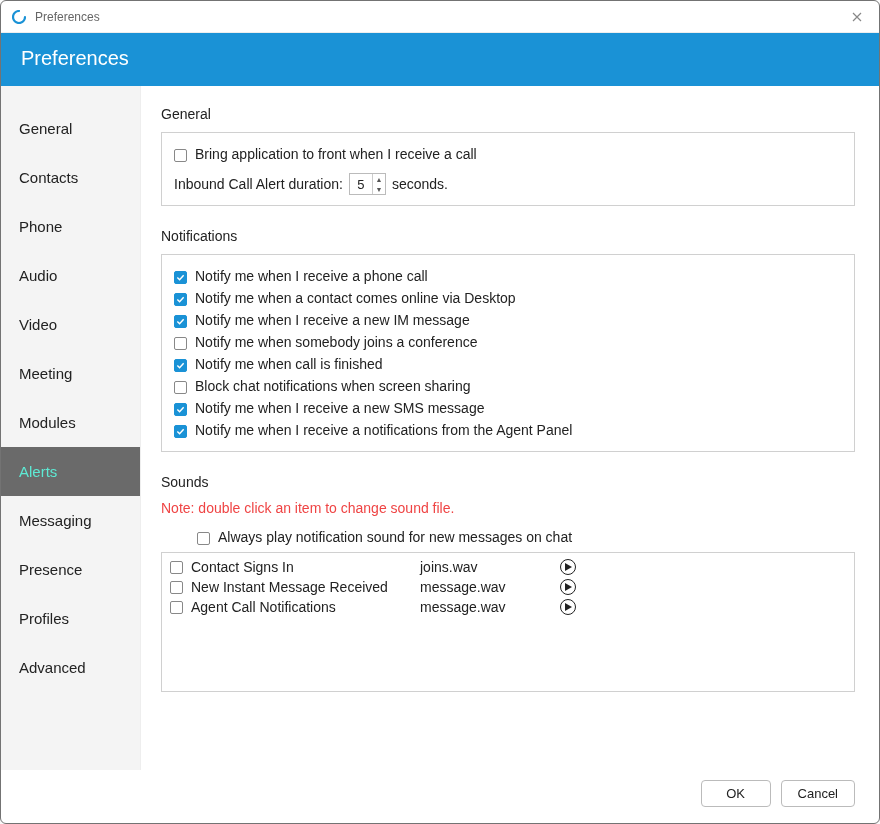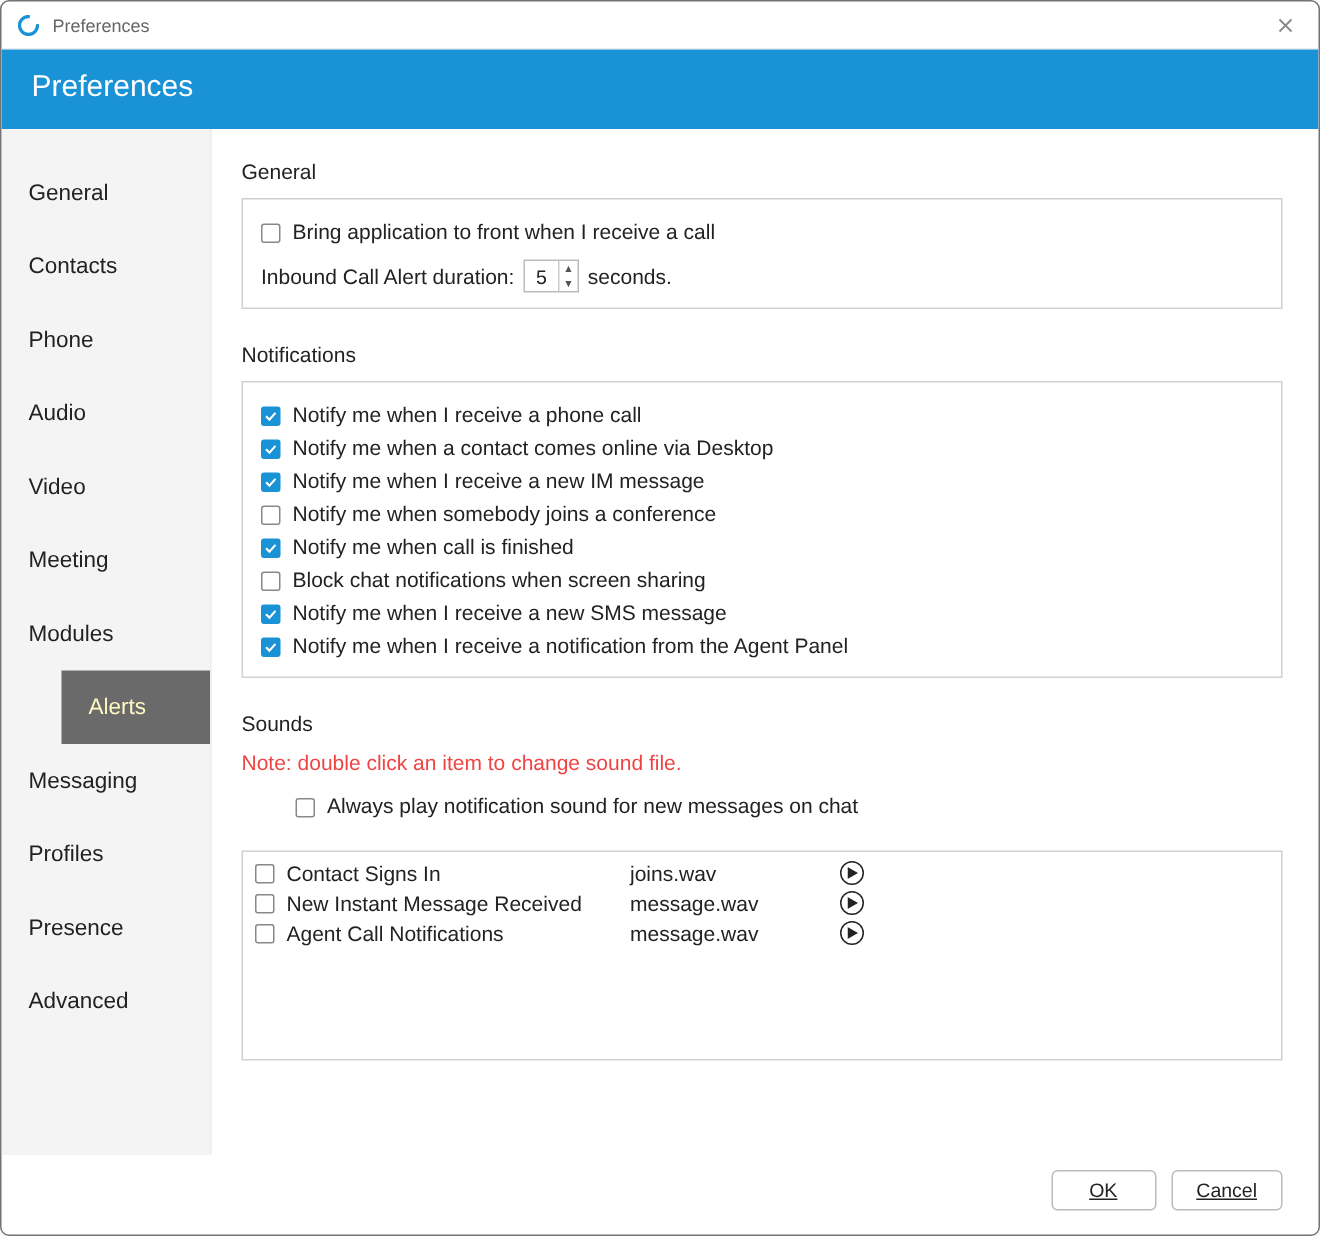--- a/index.html
+++ b/index.html
@@ -6,21 +6,21 @@
   html, body { margin: 0; padding: 0; font-family: "Segoe UI", Arial, sans-serif; font-size: 14px; color: #222; background: #fff; }
   .window { width: 880px; height: 824px; border: 1px solid #737373; border-radius: 6px; overflow: hidden; display: flex; flex-direction: column; box-shadow: 0 4px 20px rgba(0,0,0,0.08); }
   .titlebar { height: 32px; display: flex; align-items: center; padding: 0 10px; border-bottom: 1px solid #eee; }
   .titlebar .appicon { width: 16px; height: 16px; margin-right: 8px; display: flex; align-items: center; justify-content: center; }
   .titlebar .title { font-size: 12px; color: #666; }
   .titlebar .close { margin-left: auto; width: 24px; height: 24px; display: flex; align-items: center; justify-content: center; color: #888; cursor: pointer; }
   .header { background: #1a92d6; color: #fff; padding: 14px 20px 16px; font-size: 20px; }
   .body { flex: 1; display: flex; overflow: hidden; }
   .sidebar { width: 140px; background: #f4f4f4; border-right: 1px solid #eee; padding-top: 18px; }
   .sidebar .item { padding: 16px 18px; font-size: 15px; color: #222; cursor: pointer; }
-  .sidebar .item.active { background: #6a6a6a; color: #fef9c3; margin-left: 40px; }
+  .sidebar .item.active { background: #6a6a6a; color: #5eead4; }
   .content { flex: 1; padding: 20px 24px 10px 20px; overflow: auto; }
   .section-title { font-size: 14px; color: #222; margin-bottom: 10px; }
   .box { border: 1px solid #d0d0d0; padding: 10px 12px; margin-bottom: 22px; }
   .row { display: flex; align-items: flex-end; padding: 3px 0; }
   .checkbox { width: 13px; height: 13px; border: 1px solid #888; border-radius: 2px; margin-right: 8px; display: inline-flex; align-items: center; justify-content: center; cursor: pointer; flex-shrink: 0; }
   .checkbox.checked { background: #1a92d6; border-color: #1a92d6; }
   .checkbox.checked svg { display: block; }
   .checkbox svg { display: none; }
   .label { font-size: 14px; color: #222; }
   .inline-row { display: flex; align-items: center; gap: 6px; padding-top: 8px; }
@@ -29,21 +29,21 @@
   .spinner .arrows { display: flex; flex-direction: column; border-left: 1px solid #ccc; }
   .spinner .arrow { width: 12px; height: 10px; display: flex; align-items: center; justify-content: center; font-size: 7px; color: #555; cursor: pointer; }
   .note { font-size: 14px; color: #ef4444; margin-bottom: 10px; }
   .sound-table { border: 1px solid #d0d0d0; padding: 4px 8px; height: 140px; }
   .sound-row { display: flex; align-items: center; padding: 2px 0; }
   .sound-row .col-name { width: 250px; display: flex; align-items: center; }
   .sound-row .col-file { width: 140px; }
   .sound-row .col-play { width: 30px; display: flex; align-items: center; }
   .play-btn { width: 16px; height: 16px; border: 1.5px solid #222; border-radius: 50%; display: flex; align-items: center; justify-content: center; cursor: pointer; }
   .play-btn svg { margin-left: 1px; }
-  .footer { padding: 10px 24px 16px; display: flex; justify-content: flex-end; gap: 10px; border-top: none; text-decoration: underline; }
+  .footer { padding: 10px 24px 16px; display: flex; justify-content: flex-end; gap: 10px; border-top: none; }
   .btn { min-width: 70px; padding: 5px 16px; border: 1px solid #bbb; border-radius: 4px; background: #fff; cursor: pointer; font-size: 13px; text-align: center; }
 </style>
 </head>
 <body>
 
 <div class="window">
 
   <div class="titlebar">
     <span class="appicon">
       <svg width="14" height="14" viewBox="0 0 14 14">
@@ -66,22 +66,22 @@
     <div class="sidebar" id="sidebar">
         <div class="item">General</div>
         <div class="item">Contacts</div>
         <div class="item">Phone</div>
         <div class="item">Audio</div>
         <div class="item">Video</div>
         <div class="item">Meeting</div>
         <div class="item">Modules</div>
         <div class="item active">Alerts</div>
         <div class="item">Messaging</div>
+        <div class="item">Presence</div>
         <div class="item">Profiles</div>
-        <div class="item">Presence</div>
         <div class="item">Advanced</div>
       </div>
 
     <div class="content">
 
       <div class="section-title">General</div>
       <div class="box">
         <div class="row">
           <span class="checkbox" id="cb-bringfront">
             
@@ -150,28 +150,28 @@
               </svg>
             </span>
             <span class="label">Notify me when I receive a new SMS message</span>
           </div>
           <div class="row">
             <span class="checkbox checked">
               <svg width="9" height="9" viewBox="0 0 10 10">
                 <path d="M1.5 5 L4 7.5 L8.5 2.5" stroke="#fff" stroke-width="1.6" fill="none"></path>
               </svg>
             </span>
-            <span class="label">Notify me when I receive a notification from the Agent Panel</span>
+            <span class="label">Notify me when I receive a notifications from the Agent Panel</span>
           </div>
         </div>
 
       <div class="section-title">Sounds</div>
       <div class="box" style="border:none; padding:0; margin-bottom:0;">
         <div class="note">Note: double click an item to change sound file.</div>
-        <div class="row" style="margin-bottom:19px;padding-left:36px;">
+        <div class="row" style="margin-bottom:4px;padding-left:36px;">
           <span class="checkbox" id="cb-alwaysplay">
             
           </span>
           <span class="label">Always play notification sound for new messages on chat</span>
         </div>
         <div class="sound-table" id="sound-table">
             <div class="sound-row">
               <div class="col-name">
                 <span class="checkbox"></span>
                 <span class="label">Contact Signs In</span>

